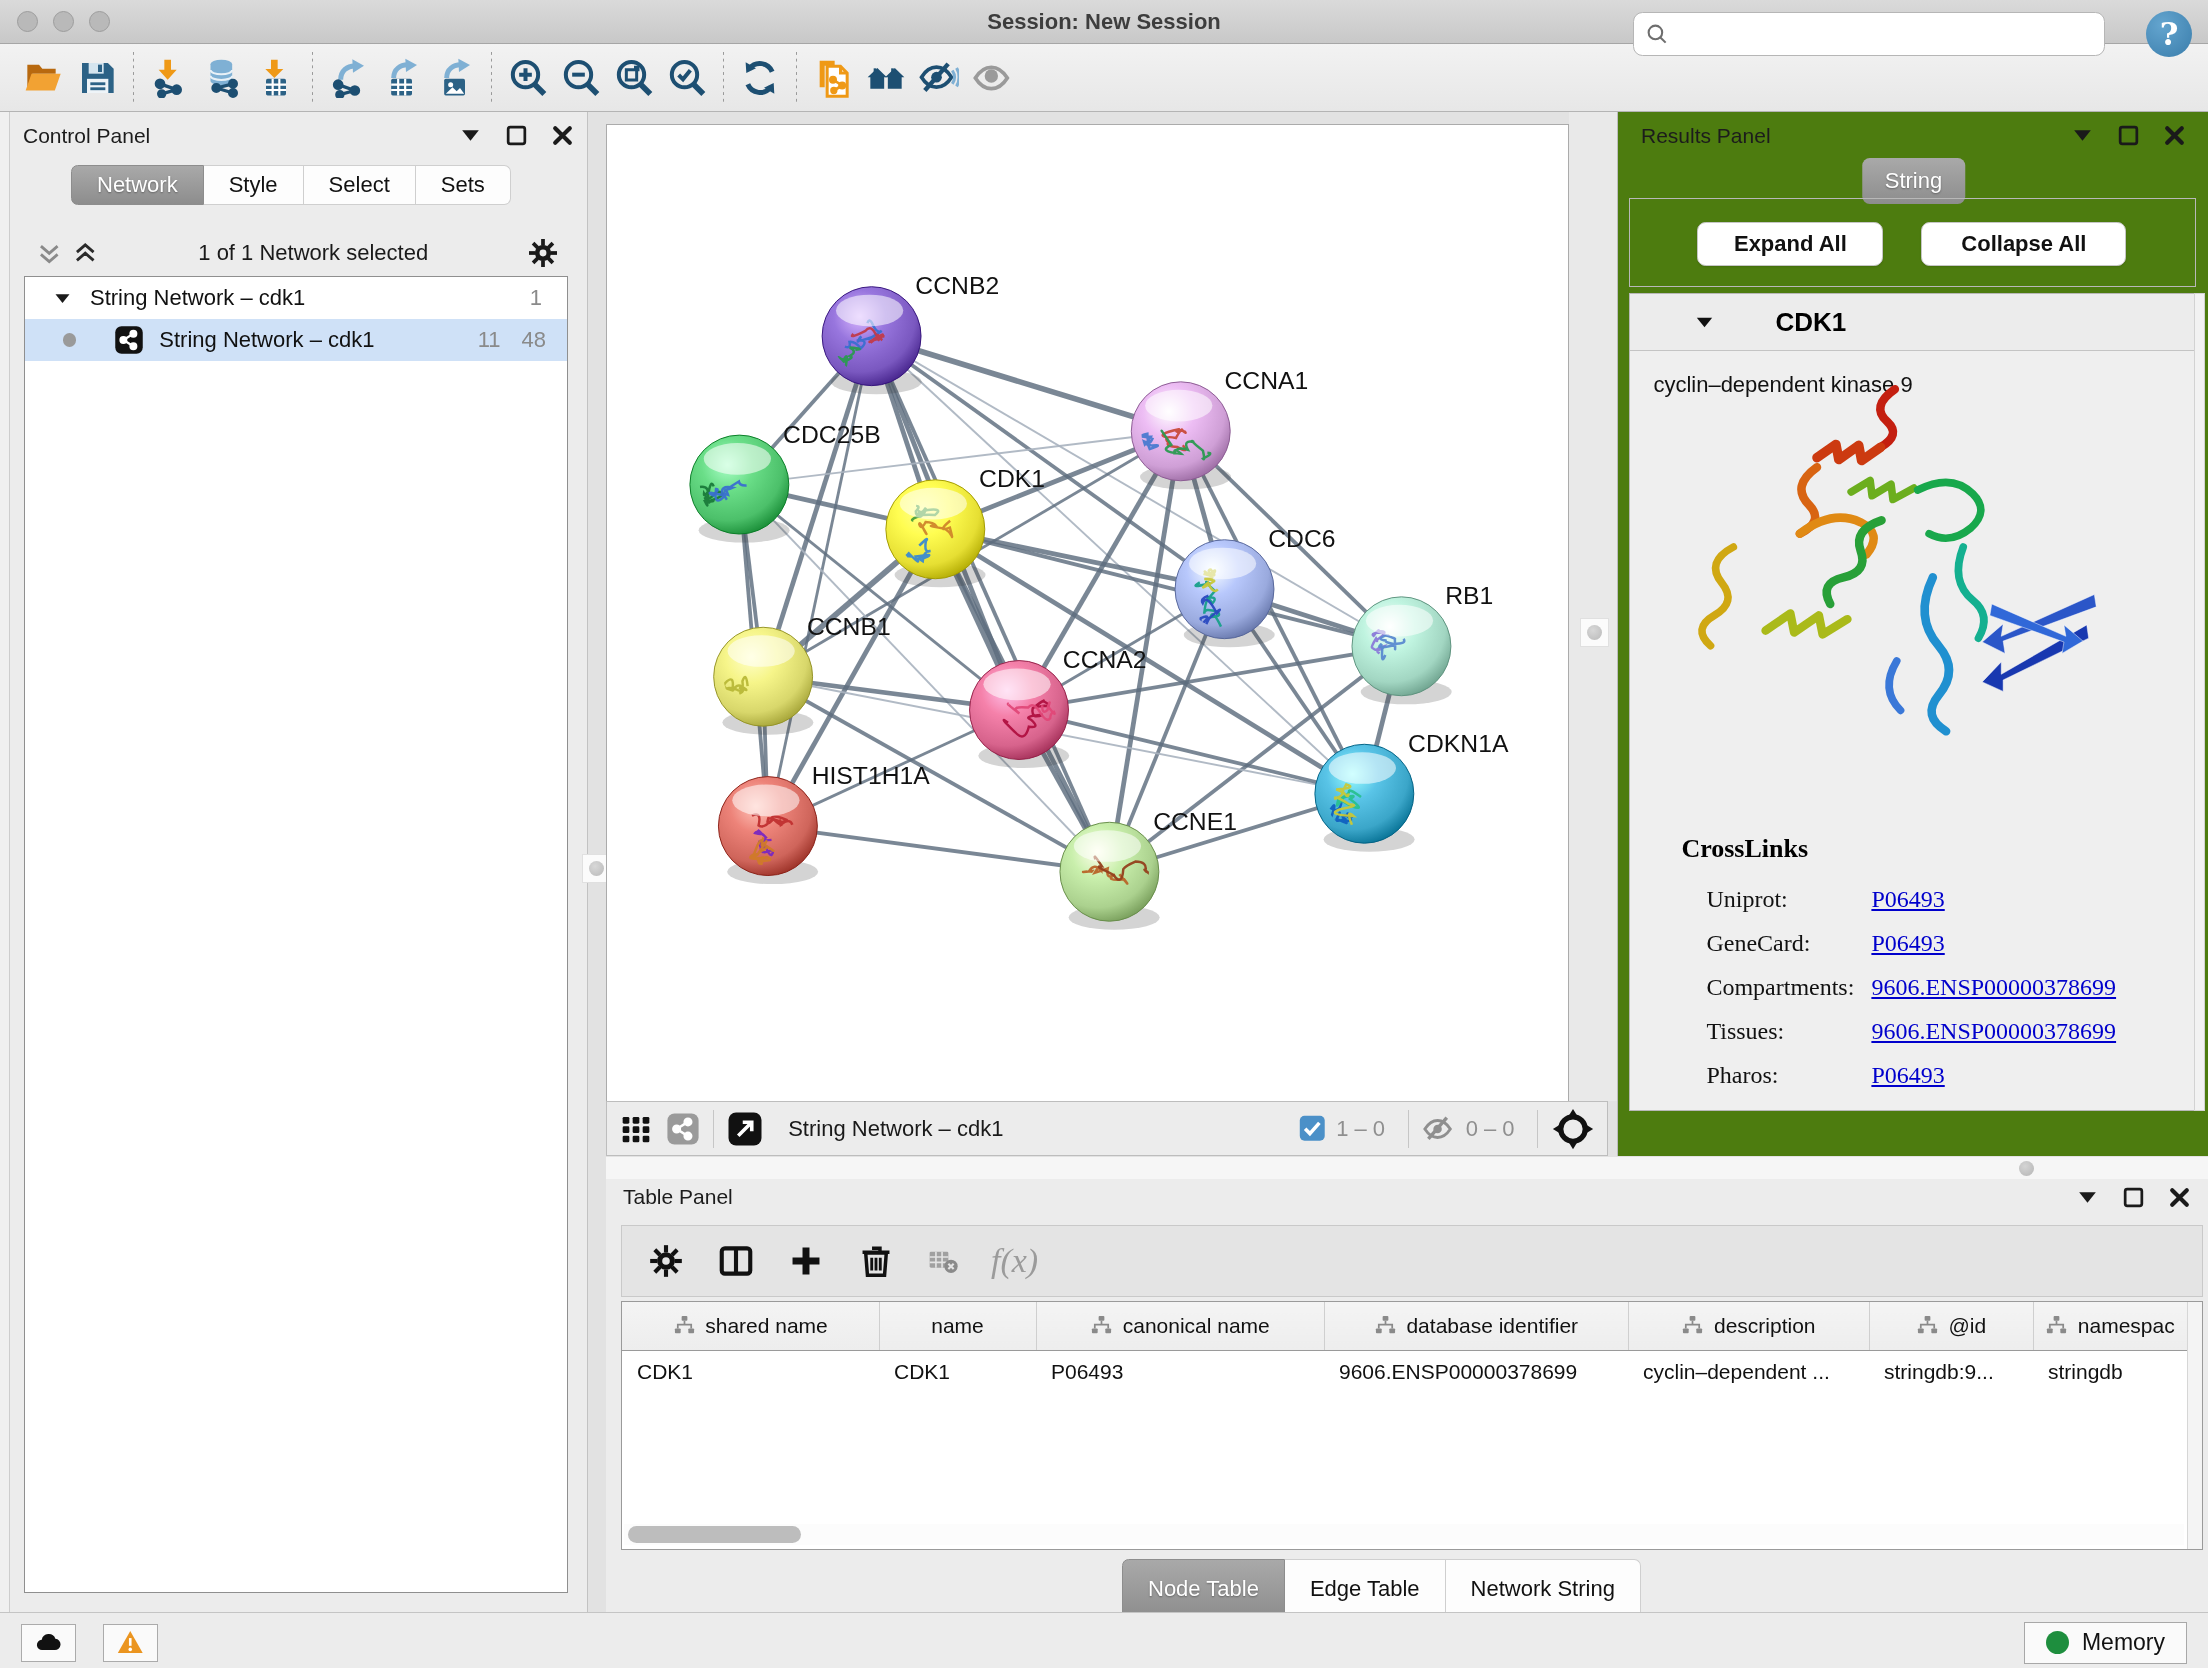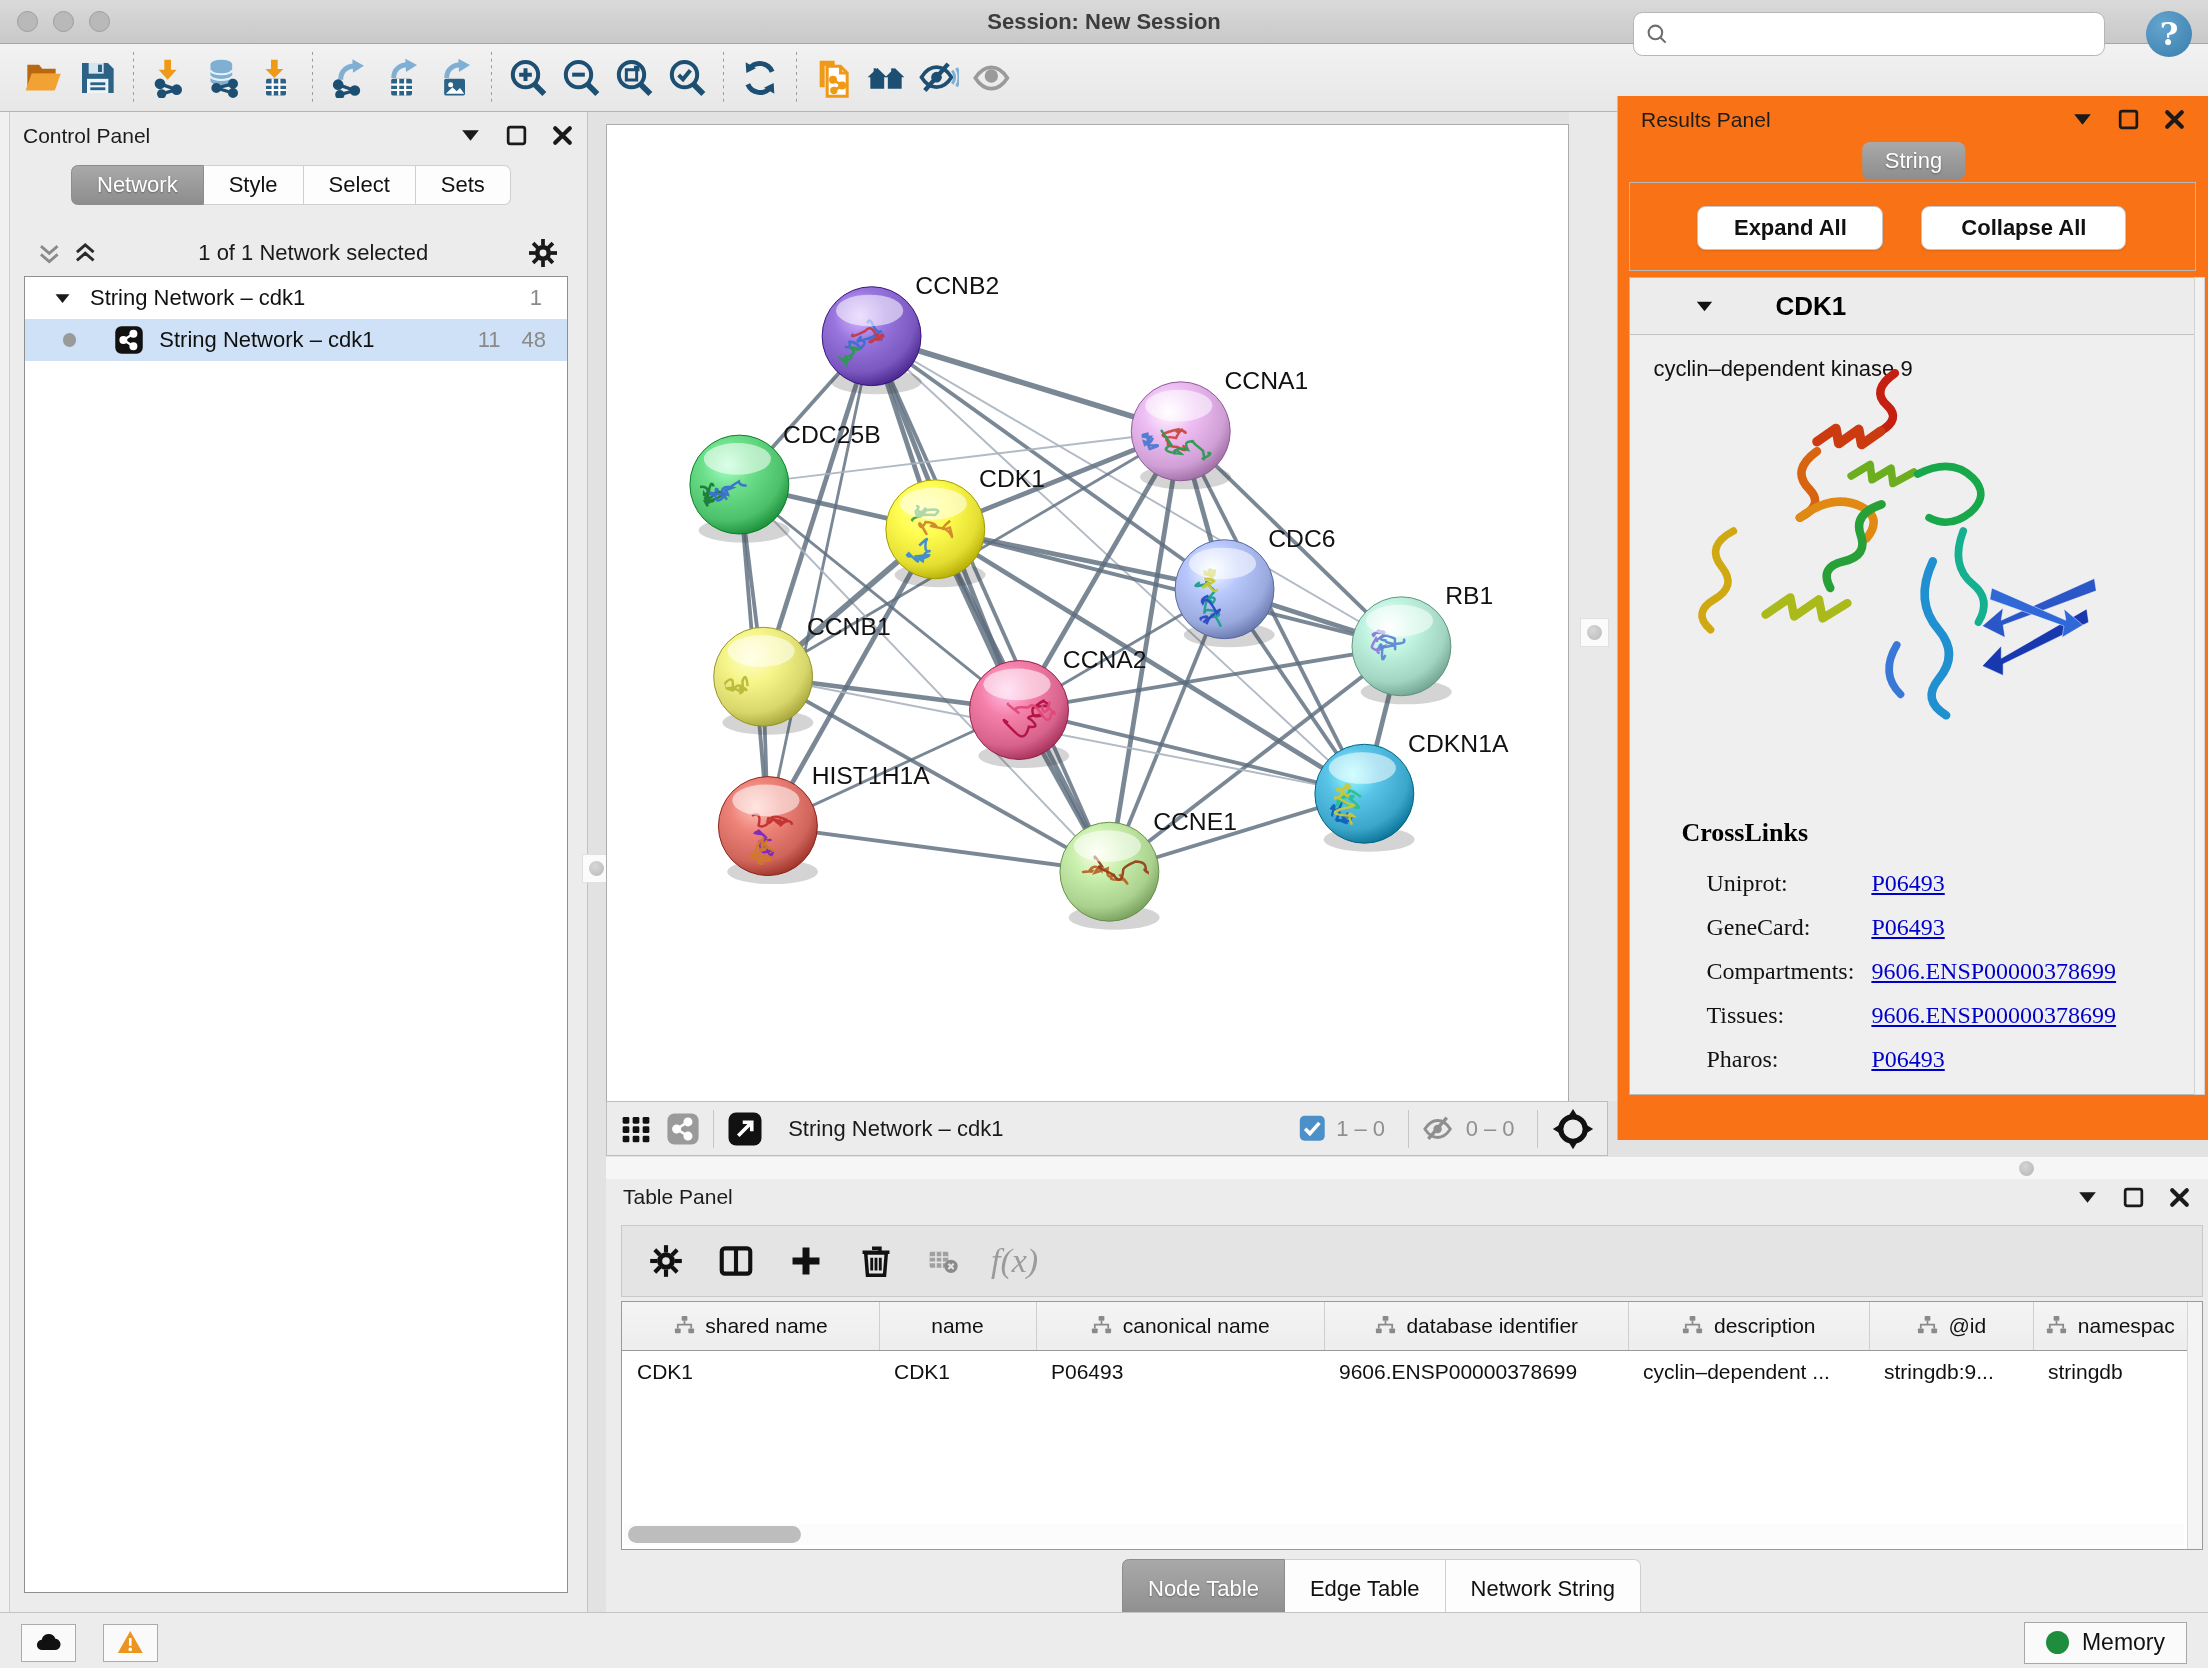--- a/index.html
+++ b/index.html
@@ -66,24 +66,24 @@
   #net-toolbar .cnt { font-size:22px; color:#8f8f8f; margin:0 9.5px; }
   .nt-sep { width:1px; height:38px; background:#c6c6c6; margin:0 13.3px; }
   .vhandle { position:absolute; width:28.5px; height:28.5px; background:#fbfbfb; border:1px solid #e0e0e0;
     display:flex; align-items:center; justify-content:center; }
   .vhandle .dot { width:15px; height:15px; border-radius:50%; background:radial-gradient(circle at 40% 35%, #d8d8d8, #b9b9b9); }
   #h-splitter { position:absolute; left:606px; top:1157px; width:1603px; height:23px; background:#f6f6f6; }
   #h-splitter .dot { position:absolute; left:1413px; top:3.8px; width:15px; height:15px; border-radius:50%;
     background:radial-gradient(circle at 40% 35%, #d4d4d4, #b5b5b5); }
 
   
-  #results-panel { position:absolute; left:1617px; top:96px; width:592px; height:1044px;
-    background:#f97316; border-left:1.9px solid #bdbdbd; }
+  #results-panel { position:absolute; left:1617px; top:112px; width:592px; height:1044px;
+    background:#4d7c0f; border-left:1.9px solid #bdbdbd; }
   #rp-header { position:absolute; left:23px; top:11.4px; width:546px; display:flex; justify-content:space-between; align-items:center; }
-  #rp-tab { position:absolute; left:50%; transform:translateX(-50%); top:46px; height:38px; padding:0 23px;
+  #rp-tab { position:absolute; left:50%; transform:translateX(-50%); top:46px; height:46px; padding:0 23px;
     background:linear-gradient(#a9a9a9,#8d8d8d); color:#fff; font-size:22px; border-radius:7.6px;
     display:flex; align-items:center; text-shadow:0 1px 1.9px rgba(0,0,0,.35); }
   #rp-box1 { position:absolute; left:11.4px; top:86px; width:567px; height:89px; border:1px solid #b8b8b8; }
   .rp-btn { position:absolute; top:23px; height:44px; background:#fff; border:1px solid #c6c6c6; border-radius:8.6px;
     font-size:22px; color:#111; display:flex; align-items:center; justify-content:center;
     box-shadow:0 1px 1.9px rgba(0,0,0,.12);font-weight:bold; }
   #rp-box2 { position:absolute; left:11.4px; top:181px; width:567px; height:818px; border:1px solid #b8b8b8; background:#efefef; }
   #rp-entry-header { height:57px; border-bottom:1px solid #c4c4c4; background:#ececec;
     display:flex; align-items:center; padding-left:63px; }
   #rp-entry-header .name { font-size:26px; font-weight:bold; margin-left:59px; color:#000; }

